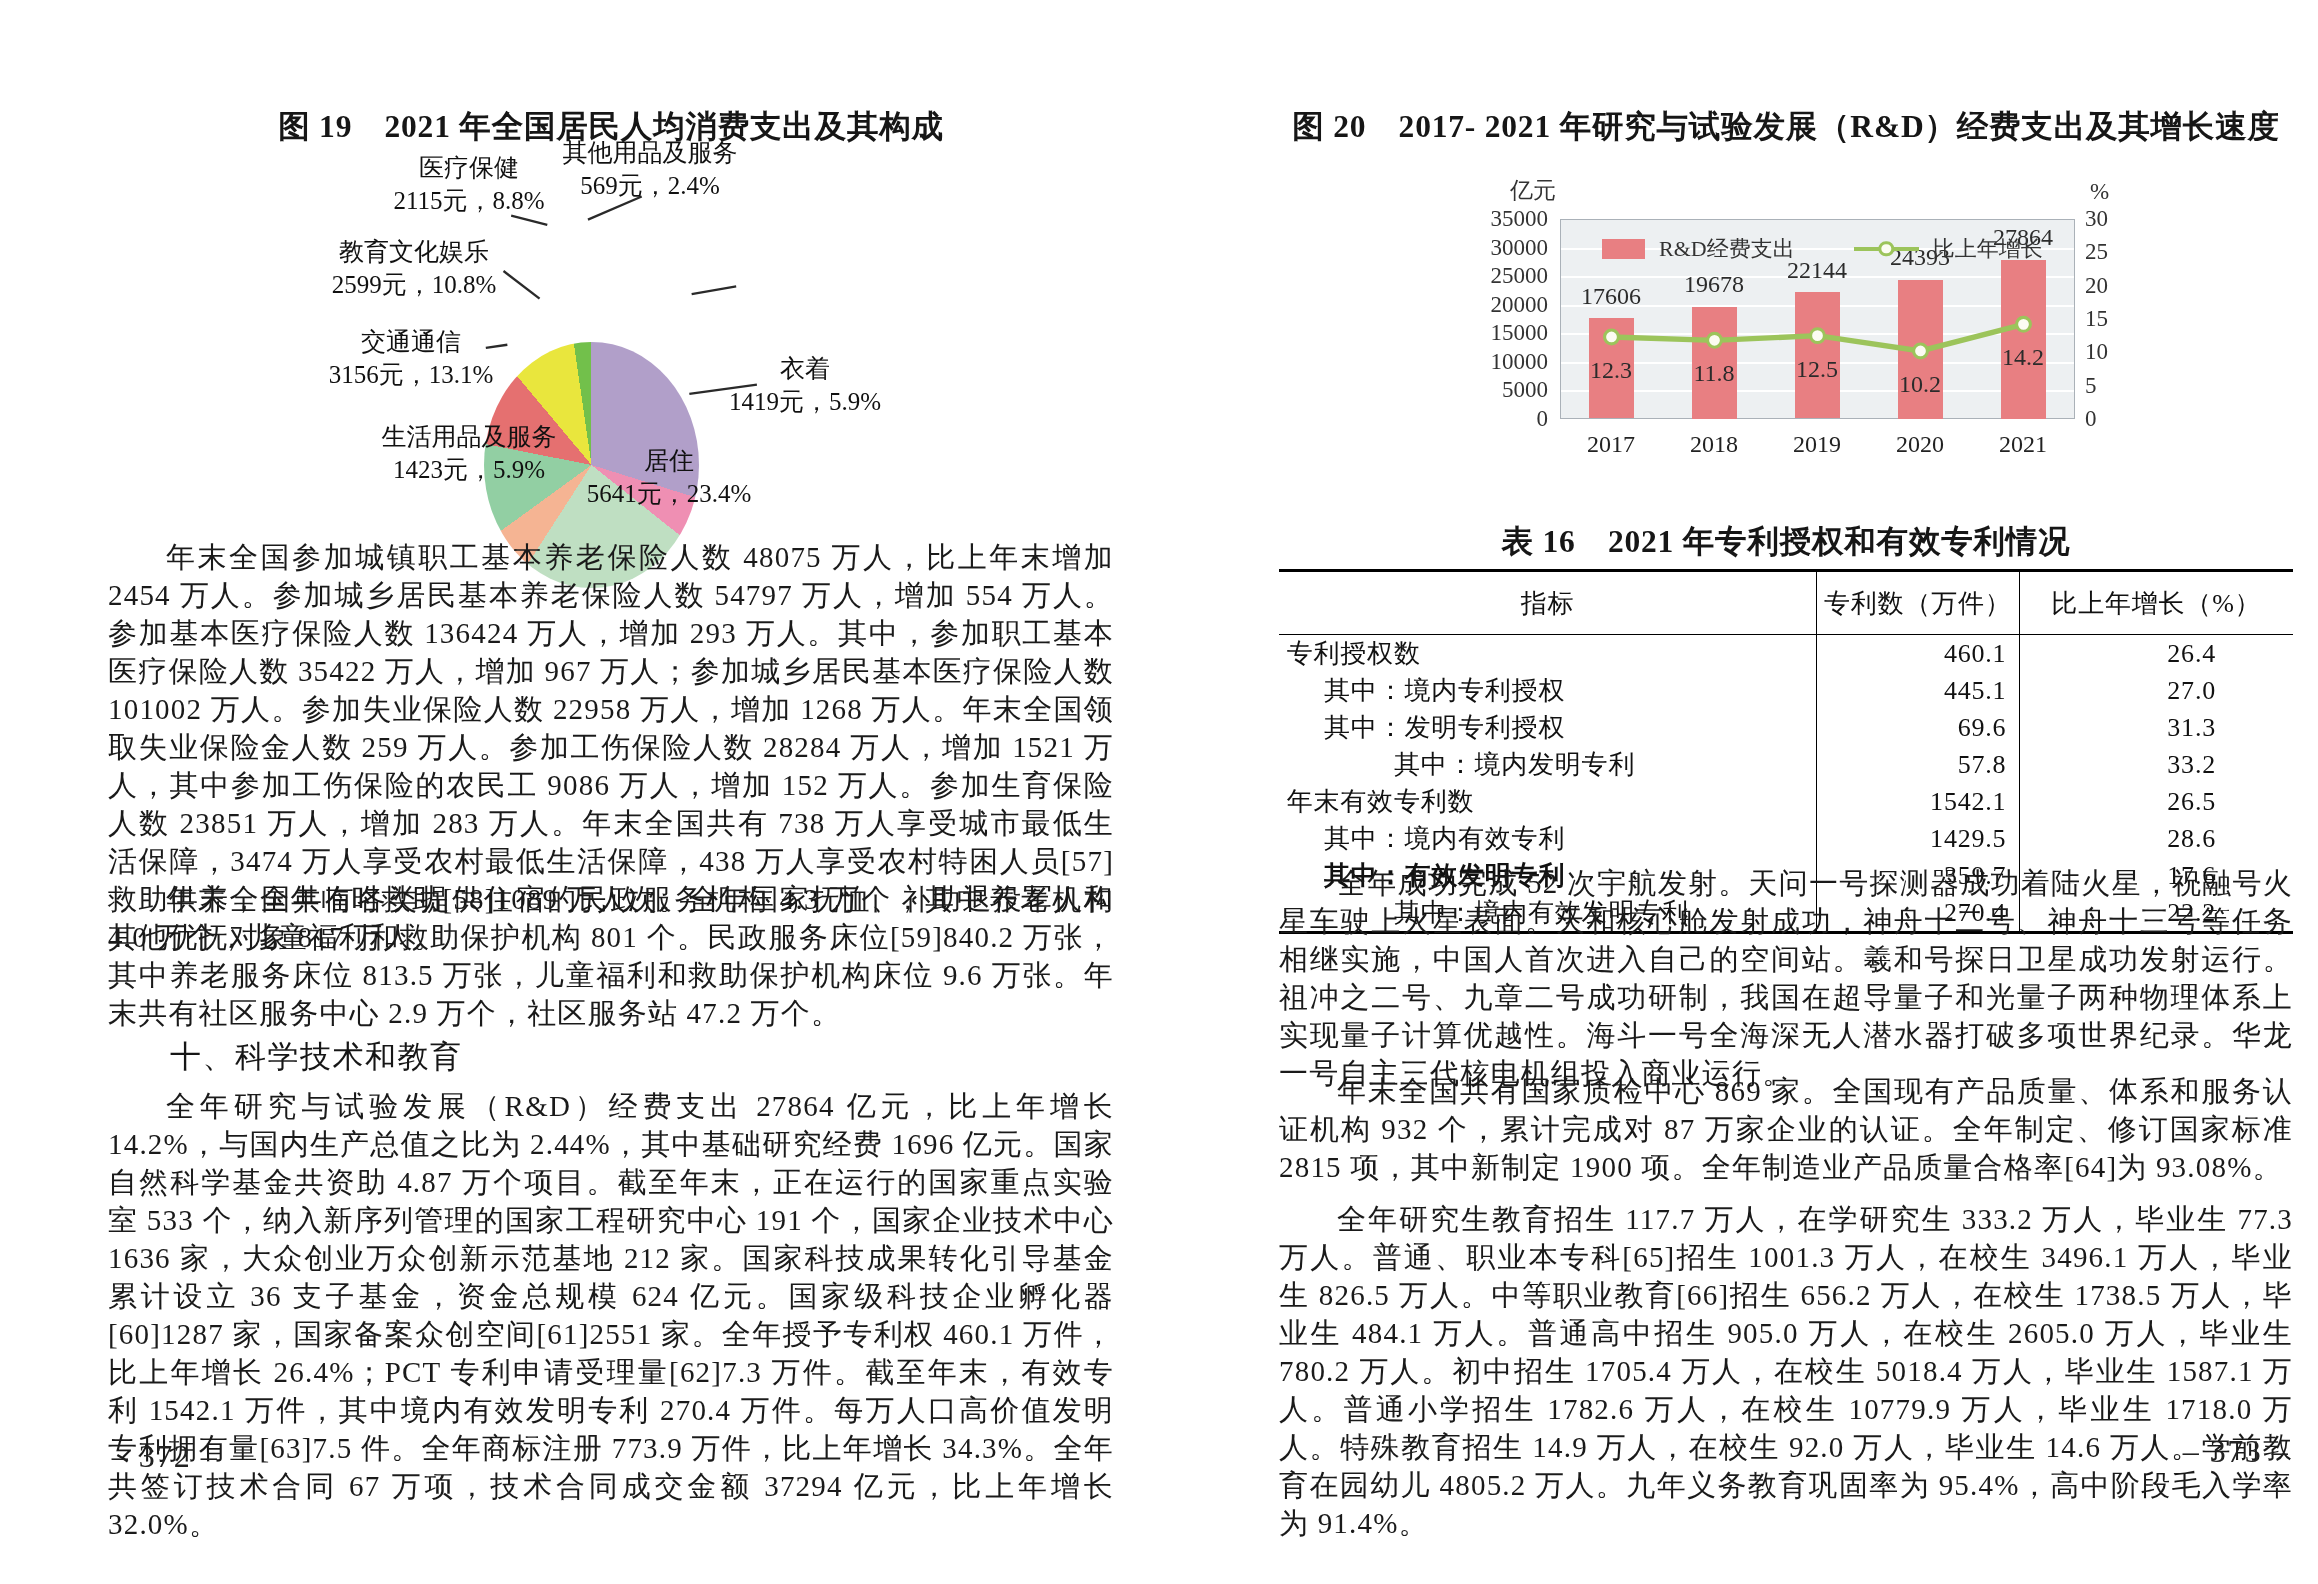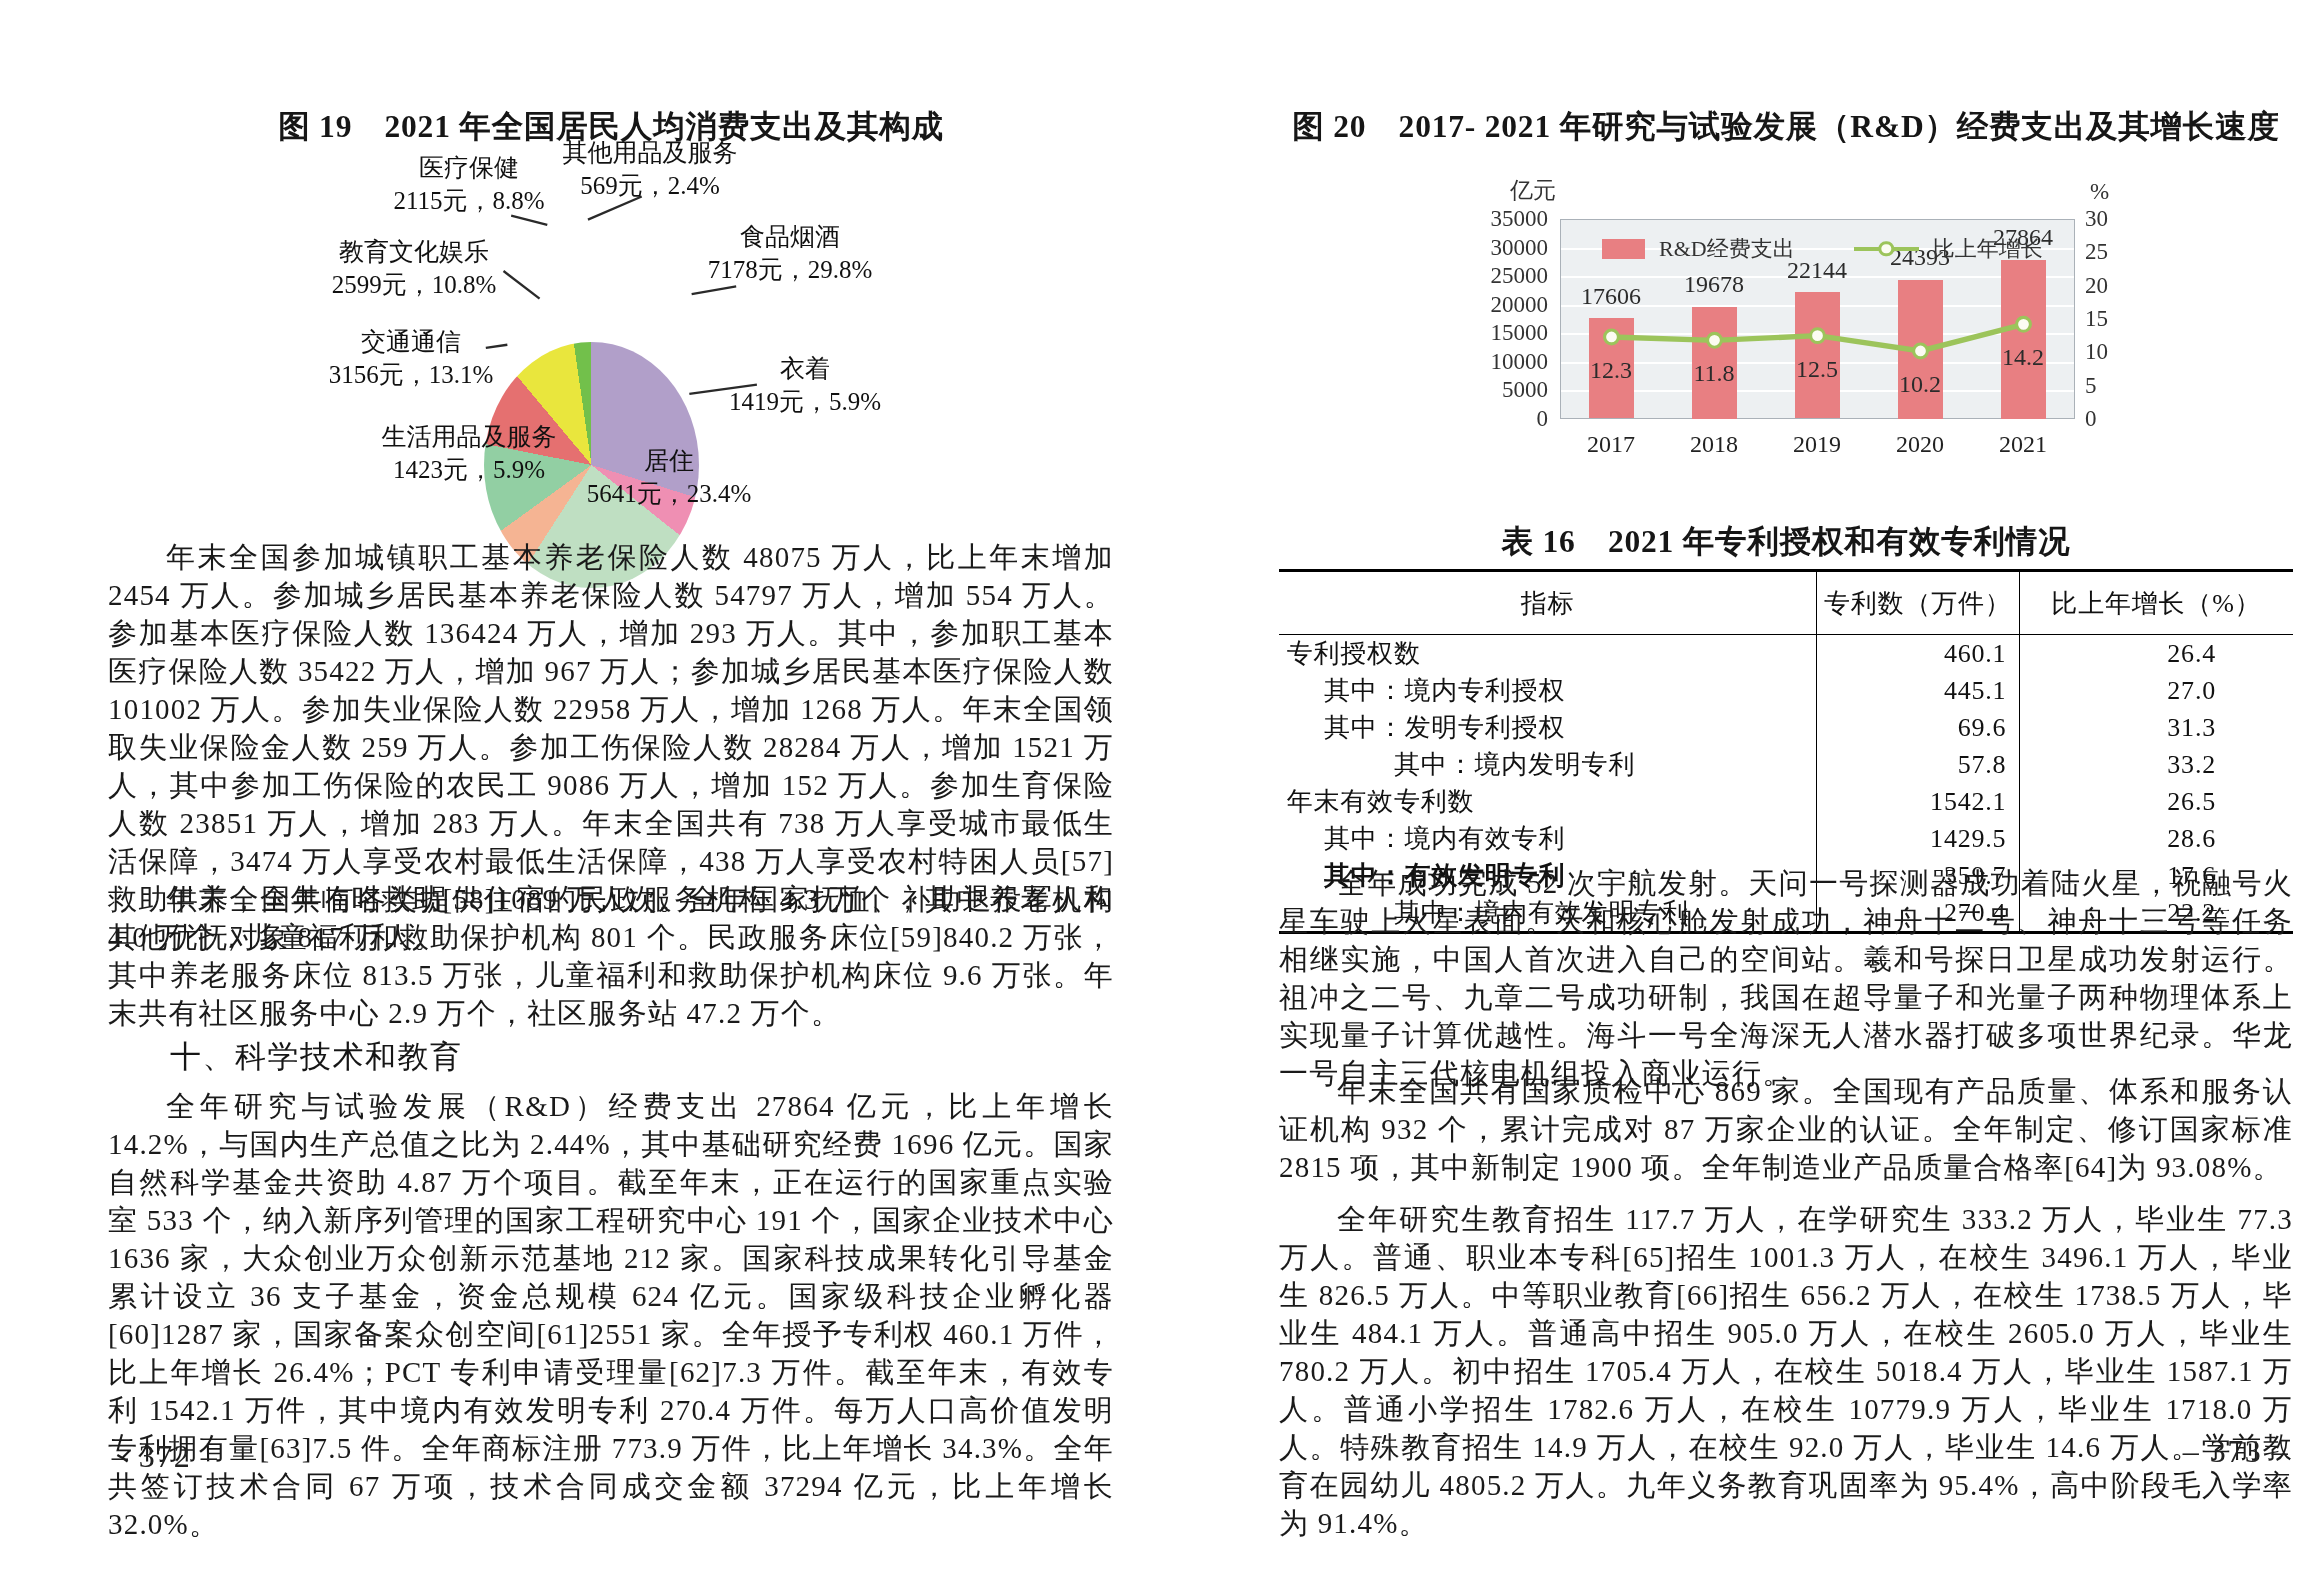--- a/index.html
+++ b/index.html
@@ -57,24 +57,20 @@
         <line x1="845" y1="500" x2="757" y2="512" stroke="#2a2a2a" stroke-width="3"></line>
         <line x1="710" y1="600" x2="655" y2="575" stroke="#2a2a2a" stroke-width="3"></line>
         <line x1="520" y1="588" x2="555" y2="540" stroke="#2a2a2a" stroke-width="3"></line>
         <line x1="492" y1="452" x2="520" y2="448" stroke="#2a2a2a" stroke-width="3"></line>
         <line x1="515" y1="352" x2="562" y2="388" stroke="#2a2a2a" stroke-width="3"></line>
         <line x1="525" y1="280" x2="572" y2="292" stroke="#2a2a2a" stroke-width="3"></line>
         <line x1="695" y1="255" x2="625" y2="285" stroke="#2a2a2a" stroke-width="3"></line>
       </svg>
     <div class="abs" id="pie" style="background: conic-gradient(rgb(177, 159, 201) 0deg, rgb(177, 159, 201) 107.28deg, rgb(239, 143, 179) 107.28deg, rgb(239, 143, 179) 128.52deg, rgb(191, 223, 194) 128.52deg, rgb(191, 223, 194) 212.76deg, rgb(245, 180, 147) 212.76deg, rgb(245, 180, 147) 234deg, rgb(146, 207, 163) 234deg, rgb(146, 207, 163) 281.16deg, rgb(229, 112, 112) 281.16deg, rgb(229, 112, 112) 320.04deg, rgb(233, 230, 61) 320.04deg, rgb(233, 230, 61) 351.72deg, rgb(114, 192, 75) 351.72deg, rgb(114, 192, 75) 360deg);"></div>
     <div class="abs" id="pie-labels" style="left:0;top:0;width:100%;height:100%;">
-        <div class="pie-label abs" style="left: 682px; top: 89px;">
-          <div>食品烟酒</div>
-          <div>7178元，29.8%</div>
-        </div>
         <div class="pie-label abs" style="left: 697px; top: 221px;">
           <div>衣着</div>
           <div>1419元，5.9%</div>
         </div>
         <div class="pie-label abs" style="left: 561px; top: 313px;">
           <div>居住</div>
           <div>5641元，23.4%</div>
         </div>
         <div class="pie-label abs" style="left: 361px; top: 289px;">
           <div>生活用品及服务</div>

